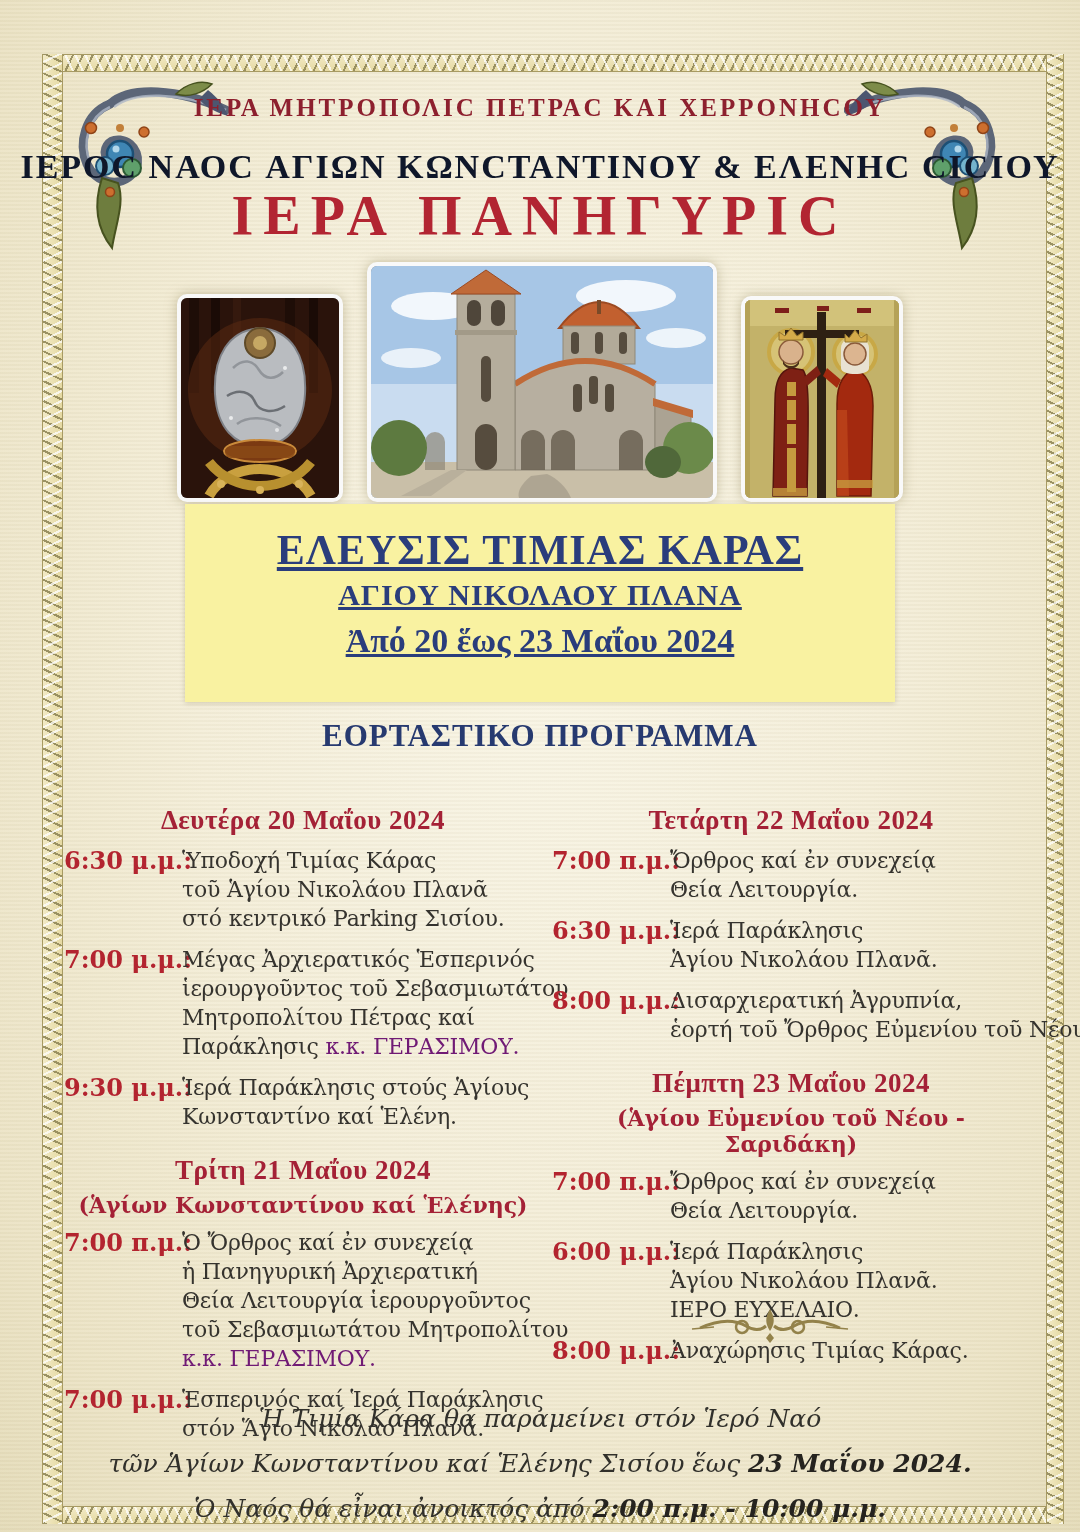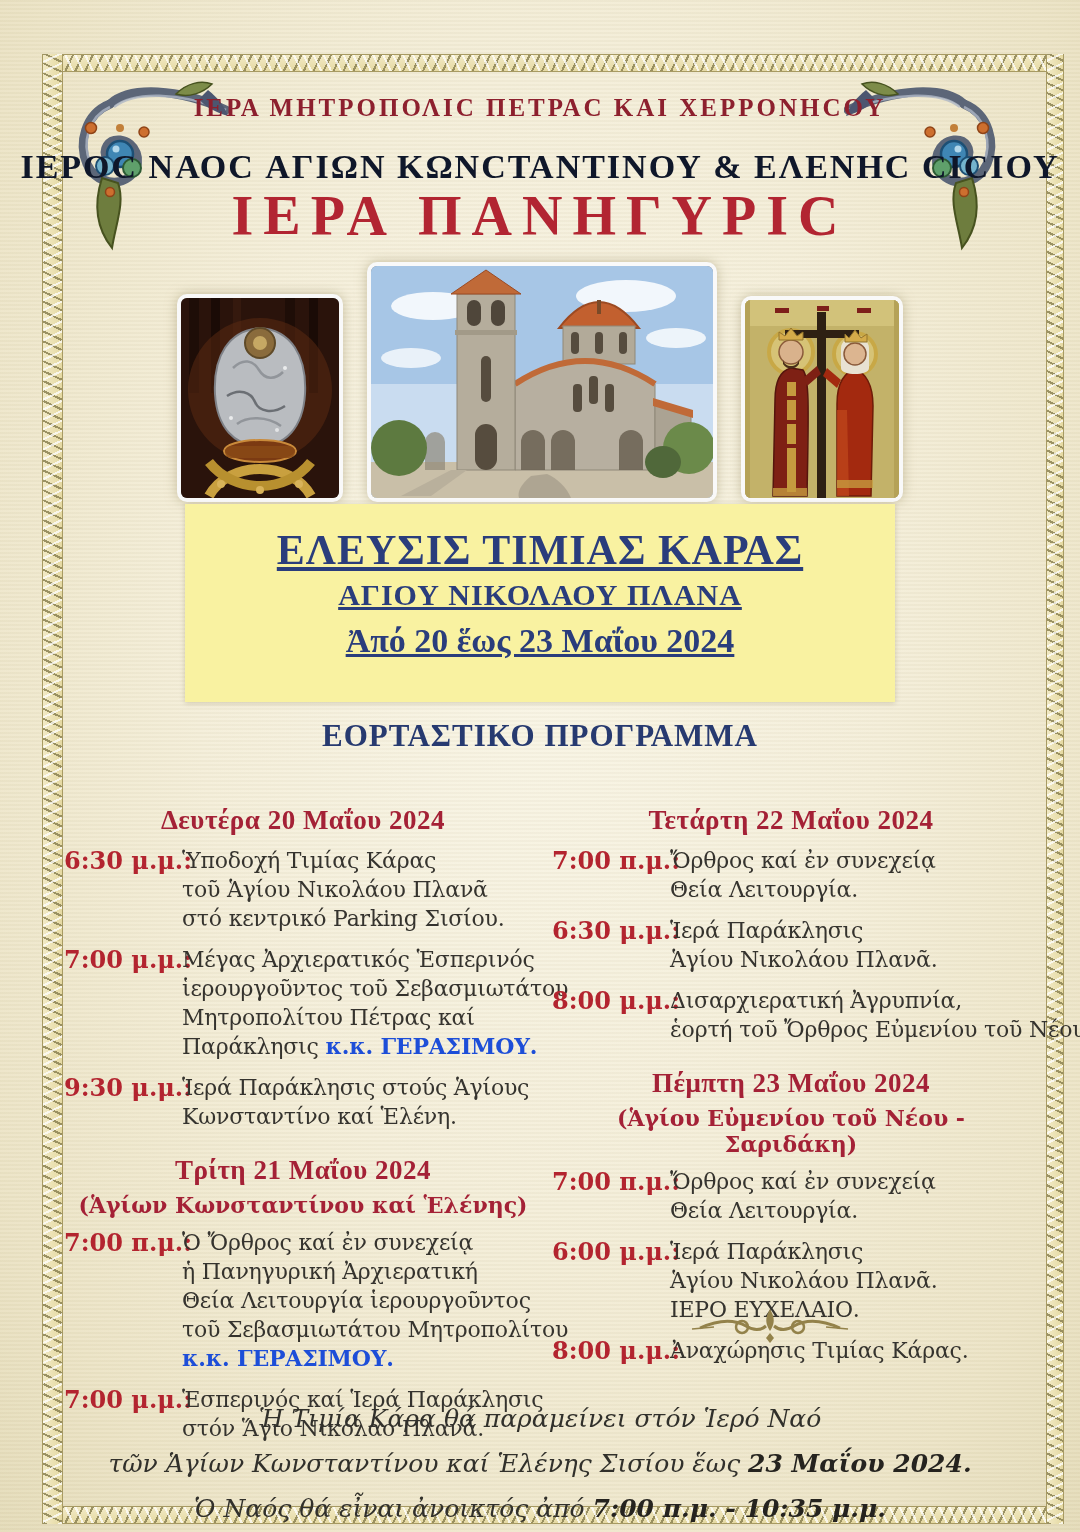--- a/index.html
+++ b/index.html
@@ -66,21 +66,21 @@
   .col-left{left:64px;}
   .col-right{left:552px;}
   .day{margin-bottom:24px;}
   .day-title{text-align:center;color:#a42136;font-weight:700;font-size:27px;
      margin-bottom:10px;font-family:"Liberation Serif","DejaVu Serif",serif;letter-spacing:.5px;}
   .day-sub{text-align:center;color:#a42136;font-weight:700;font-size:22px;margin:-4px 0 10px;}
   .entry{display:grid;grid-template-columns:118px 1fr;margin-bottom:12px;}
   .time{color:#b3242f;font-weight:700;font-size:24px;white-space:nowrap;line-height:29px;}
   .txt{color:#35332e;font-size:22px;line-height:29px;letter-spacing:-0.2px;}
   .txt .l{white-space:nowrap;}
-  .txt b{font-weight:700;color:#1d4ed8;}
+  .txt b{font-weight:400;color:#701a75;}
 
   .flourish{position:absolute;left:690px;top:1306px;width:160px;height:40px;z-index:5;}
 
   .footer{position:absolute;left:0;right:0;top:1396px;text-align:center;z-index:5;
      font-style:italic;color:#31302b;font-size:25px;line-height:45px;}
   .footer b{font-weight:700;color:#25231f;}
 </style>
 </head>
 <body>
 
@@ -355,14 +355,14 @@
     <path d="M150 22 C130 13 116 13 104 20 C96 25 90 25 84 20" fill="none" stroke="#93824a" stroke-width="3"></path>
     <circle cx="108" cy="21" r="6" fill="none" stroke="#93824a" stroke-width="2.5"></circle>
     <path d="M2 23 L24 21" stroke="#93824a" stroke-width="1.5"></path>
     <path d="M158 23 L136 21" stroke="#93824a" stroke-width="1.5"></path>
   </svg>
 </div>
 
 <div class="footer">
   <div>Ἡ Τιμία Κάρα θά παραμείνει στόν Ἱερό Ναό</div>
   <div><span>τῶν Ἁγίων Κωνσταντίνου καί Ἑλένης Σισίου ἕως </span><b>23 Μαΐου 2024.</b></div>
-  <div><span>Ὁ Ναός θά εἶναι ἀνοικτός ἀπό </span><b>7:00 π.μ. - 10:35 μ.μ.</b></div>
+  <div><span>Ὁ Ναός θά εἶναι ἀνοικτός ἀπό </span><b>2:00 π.μ. - 10:00 μ.μ.</b></div>
 </div>
 
 </body></html>

